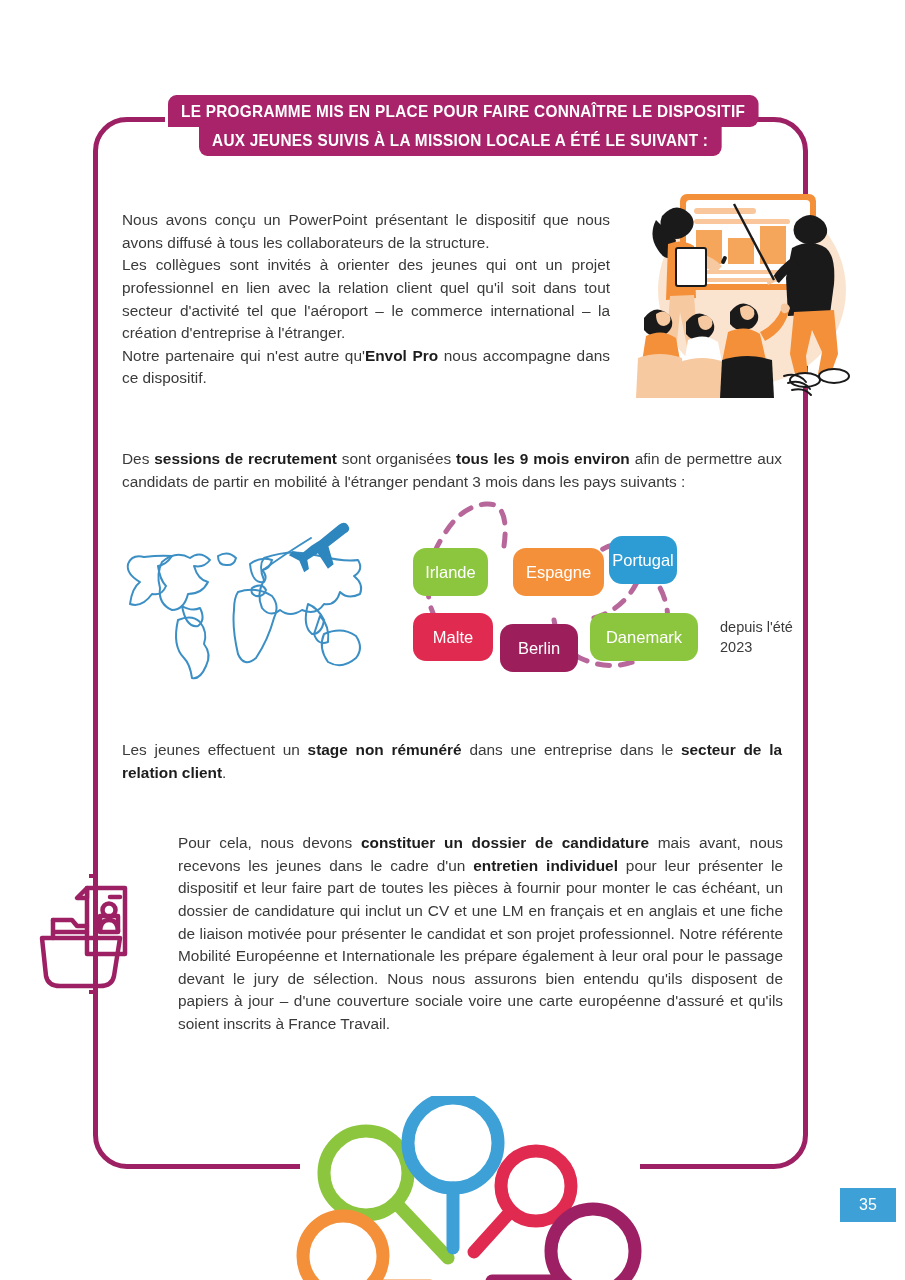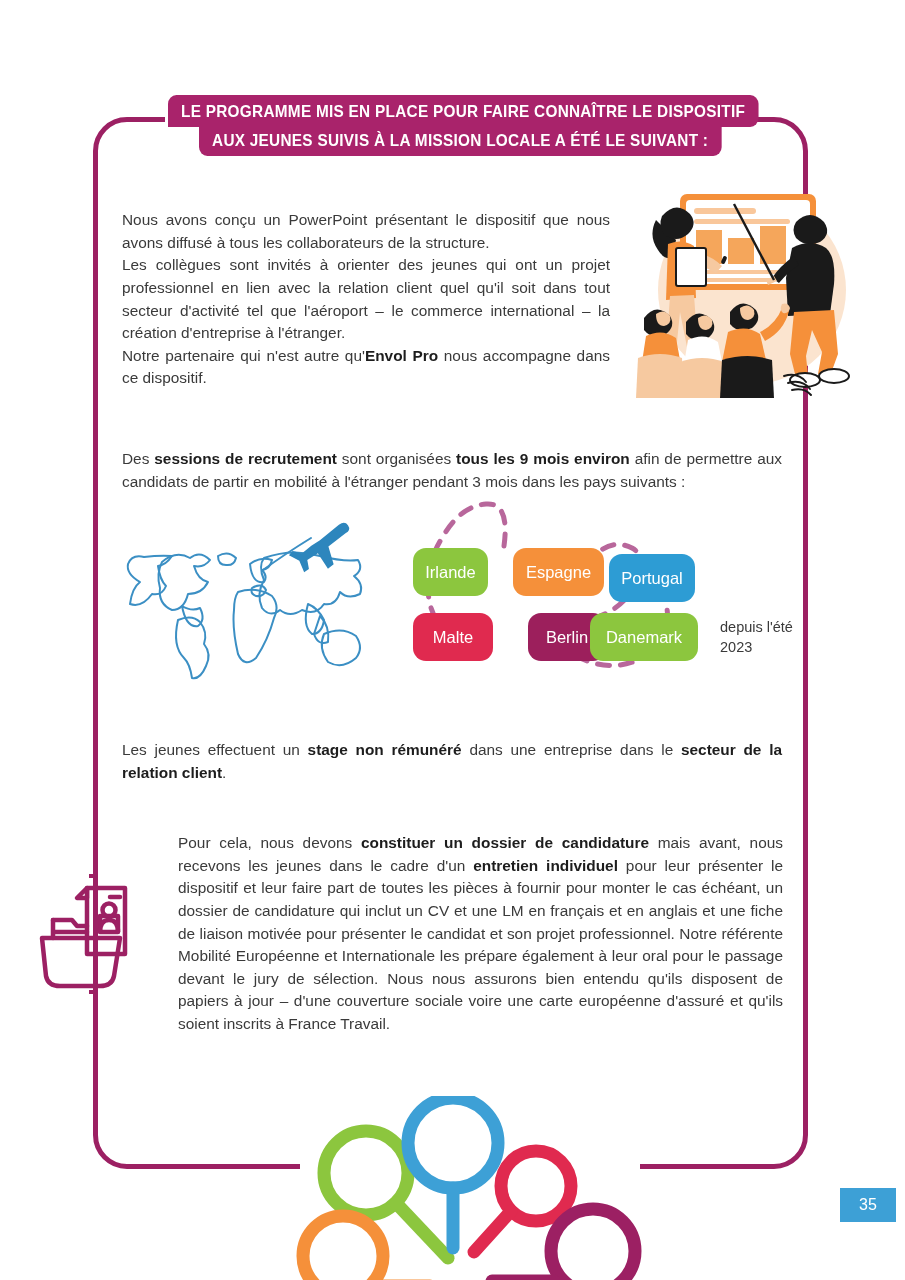--- a/index.html
+++ b/index.html
@@ -135,23 +135,23 @@
     color: #ffffff;
     font-size: 16.5px;
     display: flex;
     align-items: center;
     justify-content: center;
     box-sizing: border-box;
     z-index: 3;
   }
   .pill-irlande   { left: 15px;  top: 48px;  width: 75px;  height: 48px; }
   .pill-espagne   { left: 115px; top: 48px;  width: 91px;  height: 48px; }
-  .pill-portugal  { left: 211px; top: 54px;  width: 86px;  height: 48px; }
+  .pill-portugal  { left: 211px; top: 36px;  width: 68px;  height: 48px; }
   .pill-malte     { left: 15px;  top: 113px; width: 80px;  height: 48px; }
-  .pill-berlin    { left: 102px; top: 113px; width: 78px;  height: 48px; margin-left: 28px; }
+  .pill-berlin    { left: 102px; top: 124px; width: 78px;  height: 48px; }
   .pill-danemark  { left: 192px; top: 113px; width: 108px; height: 48px; }
 
   .pill-note {
     position: absolute;
     left: 306px;
     top: 118px;
     width: 90px;
     font-size: 14.5px;
     line-height: 1.35;
     color: #3a3a3a;

